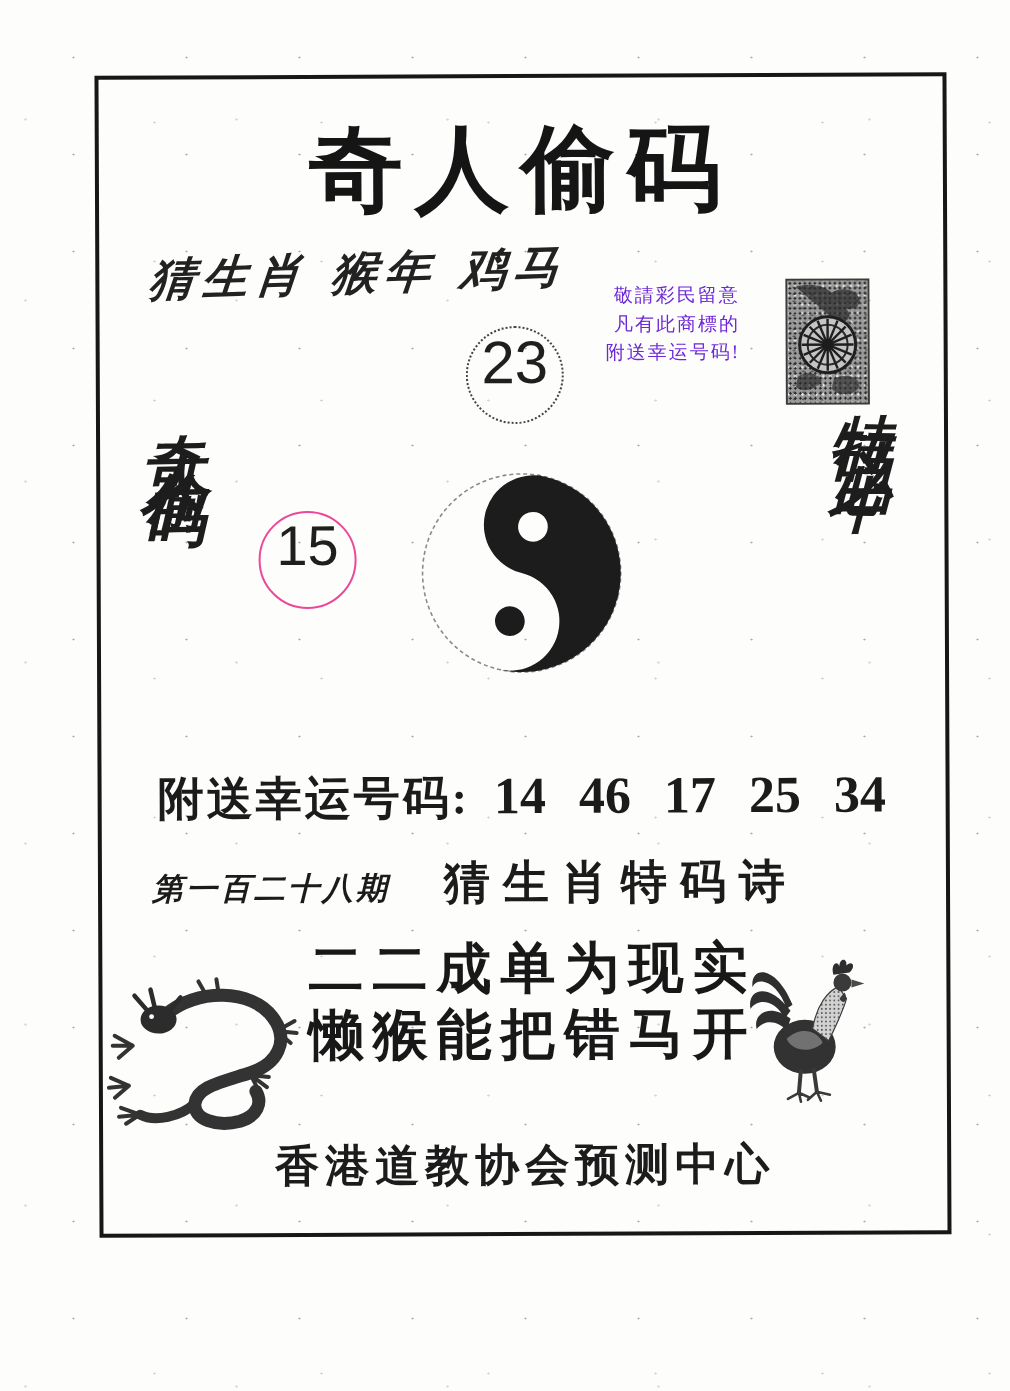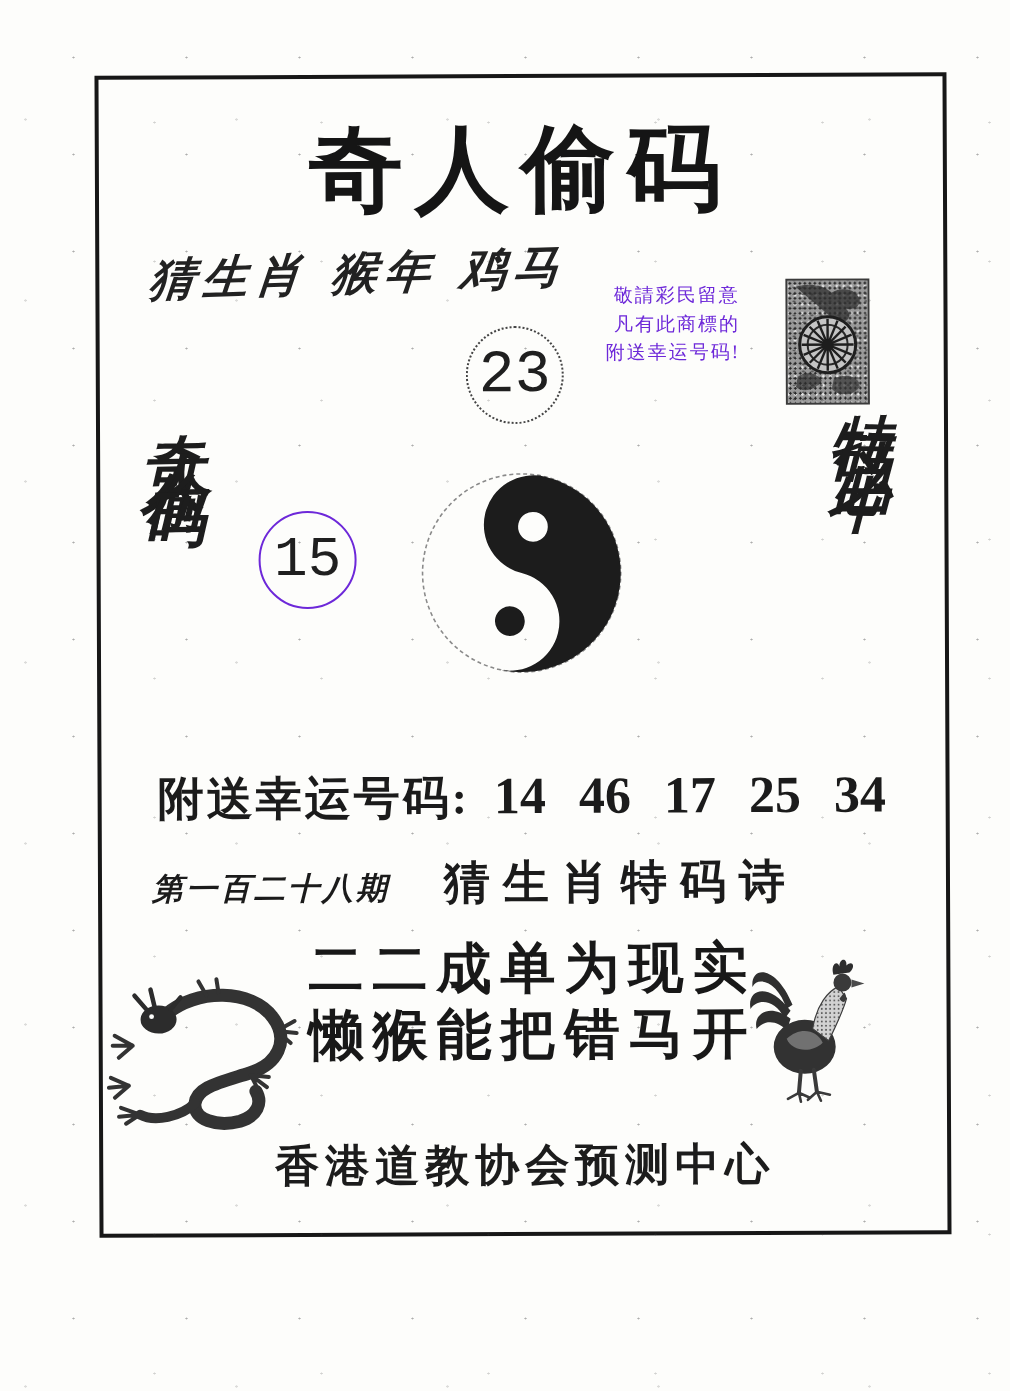--- a/index.html
+++ b/index.html
@@ -62,26 +62,26 @@
   .slogan-left{
     position:absolute;left:32px;top:306px;height:352px;
     font-size:63px;letter-spacing:18px;transform:rotate(-1deg);
   }
   .slogan-right{
     position:absolute;left:718px;top:288px;height:360px;
     font-size:61px;letter-spacing:20px;transform:rotate(1deg);
   }
   .circle{
     position:absolute;border-radius:50%;
-    display:flex;align-items:center;justify-content:center;
-    font-family:Liberation Mono, monospace;
+    display:flex;align-items:flex-start;justify-content:center;
+    font-family:Liberation Sans, sans-serif;
     color:#1f1f1f;background:transparent;
   }
   .circle-top{left:366px;top:248px;width:94px;height:94px;border:2px dotted #454545;font-size:60px;}
-  .circle-left{left:158px;top:432px;width:94px;height:94px;border:2px solid #6d28d9;font-size:56px;}
+  .circle-left{left:158px;top:432px;width:94px;height:94px;border:2px solid #ec4899;font-size:56px;}
   .circle-right{left:590px;top:436px;width:98px;height:98px;border:2px dotted #454545;font-size:58px;}
   .yinyang{position:absolute;left:312px;top:386px;width:218px;height:218px;}
   .lucky-row{
     position:absolute;left:56px;top:688px;width:740px;
     display:flex;align-items:baseline;gap:24px;white-space:nowrap;
   }
   .lucky-label{font-size:46px;font-weight:700;letter-spacing:3px;}
   .lucky-values{
     font-size:52px;font-weight:700;word-spacing:20px;
     font-family:"Liberation Serif","DejaVu Serif",serif;

